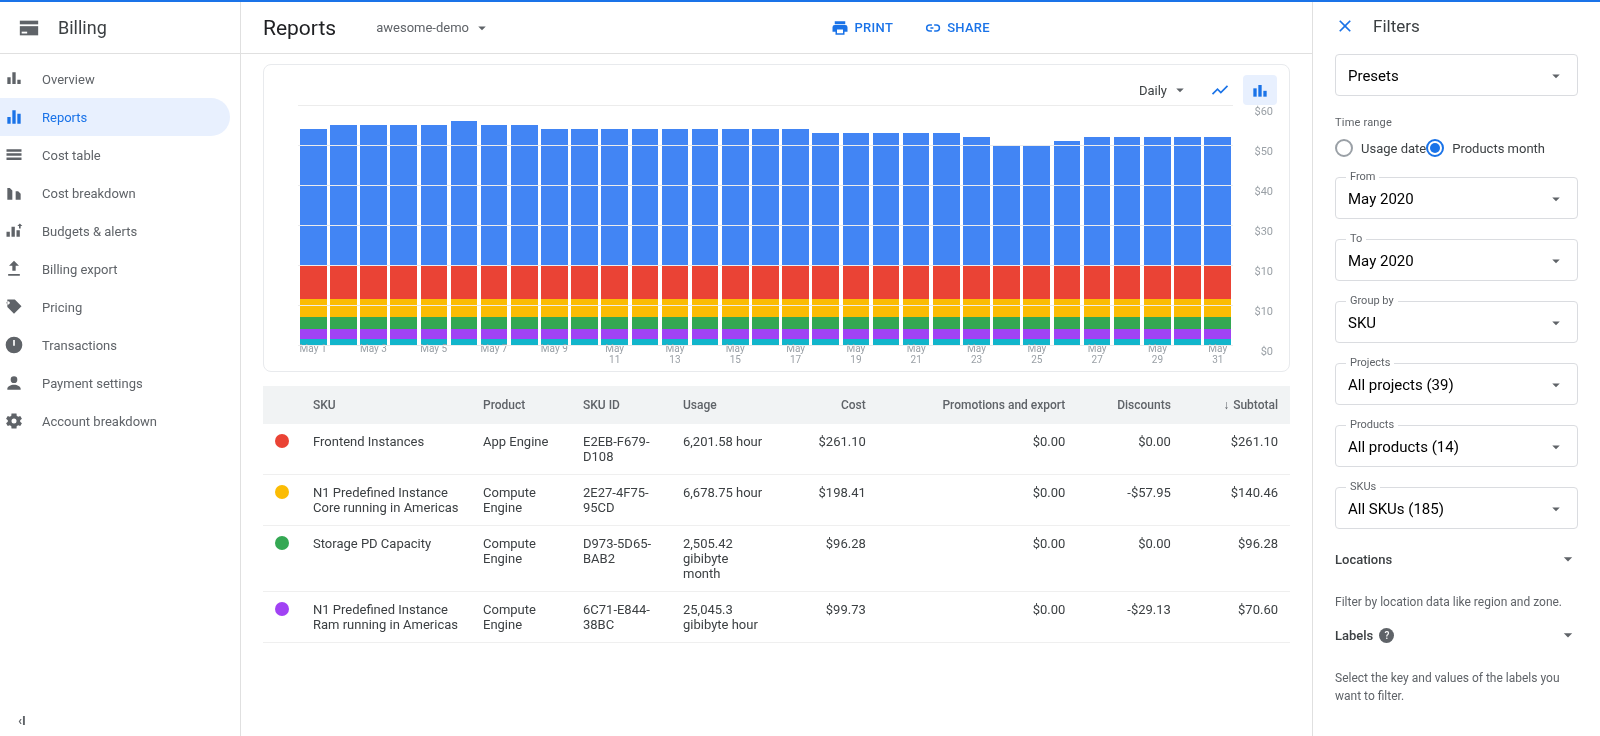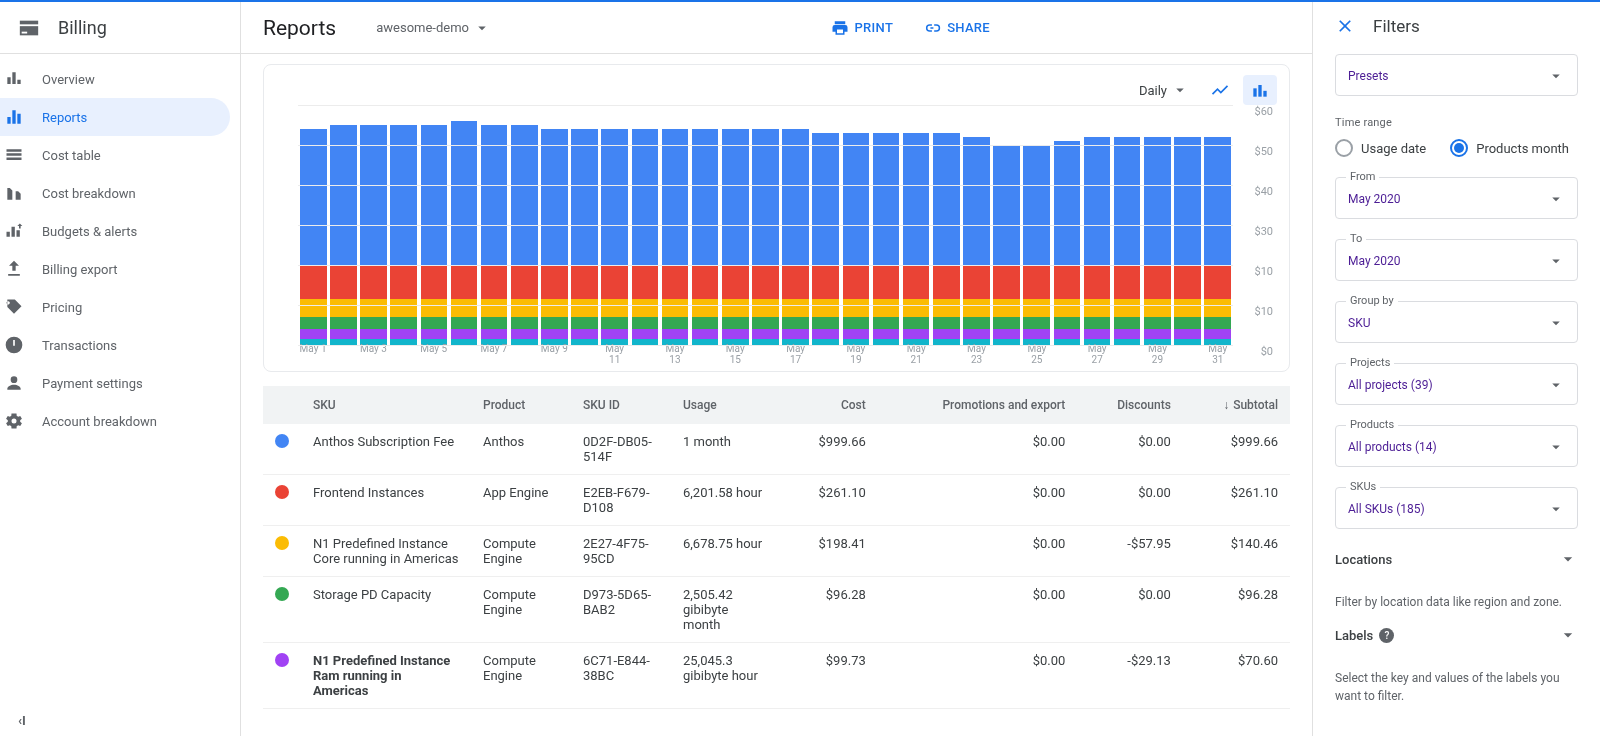--- a/index.html
+++ b/index.html
@@ -59,24 +59,24 @@
   .dot{ width:14px; height:14px; border-radius:50%; display:inline-block;}
   .sort-arrow{ display:inline-block; margin-right:4px;}
 
   
   .filters { width:288px; flex:0 0 288px; border-left:1px solid #e0e0e0; padding:14px 22px; overflow:auto;}
   .filters-head{ display:flex; align-items:center; margin-bottom:18px;}
   .filters-head svg{ fill:#1a73e8; cursor:pointer; margin-right:18px;}
   .filters-head .t{ font-size:17px; color:#3c4043;}
   .o-field{ border:1px solid #dadce0; border-radius:4px; padding:12px 12px 10px 12px; position:relative; margin-bottom:20px; cursor:pointer; display:flex; align-items:center;}
   .o-field .lbl{ position:absolute; top:-8px; left:10px; background:#fff; padding:0 4px; font-size:11px; color:#5f6368;}
-  .o-field .val{ font-size:12px; color:#4c1d95; flex:1;}
+  .o-field .val{ font-size:15px; color:#000000; flex:1;}
   .o-field svg{ fill:#5f6368;}
   .section-label{ font-size:11px; color:#5f6368; margin:4px 0 10px 0; letter-spacing:0.2px;}
-  .radio-row{ display:flex; gap:24px; align-items:center; margin-bottom:20px;}
+  .radio-row{ display:flex; align-items:center; margin-bottom:20px;}
   .radio{ display:flex; align-items:center; gap:8px; cursor:pointer; font-size:13px;}
   .radio .r { width:18px; height:18px; border:2px solid #9aa0a6; border-radius:50%; display:flex; align-items:center; justify-content:center;}
   .radio.sel .r{ border-color:#1a73e8;}
   .radio.sel .r:after{ content:""; width:10px; height:10px; border-radius:50%; background:#1a73e8;}
   .section-title{ font-size:13px; font-weight:500; margin:6px 0 4px 0; display:flex; align-items:center;}
   .section-help{ font-size:12px; color:#5f6368; line-height:1.5; margin-bottom:14px;margin-top:24px;}
   .chev{ margin-left:auto;}
   .help-icon{ width:15px;height:15px;border-radius:50%;background:#5f6368;color:#fff;font-size:10px;display:inline-flex;align-items:center;justify-content:center;margin-left:6px;}
 </style>
 </head>
@@ -521,31 +521,20 @@
               <th>Product</th>
               <th>SKU ID</th>
               <th>Usage</th>
               <th class="right">Cost</th>
               <th class="right">Promotions and export</th>
               <th class="right">Discounts</th>
               <th class="right"><span class="sort-arrow">↓</span>Subtotal</th>
             </tr>
           </thead>
         <tbody id="tbody">
-            <tr>
-              <td style="width: 36px;"><span class="dot" style="background:#4285f4"></span></td>
-              <td style="width: 170px;">Anthos Subscription Fee</td>
-              <td style="width: 100px;">Anthos</td>
-              <td style="width: 100px;">0D2F-DB05-514F</td>
-              <td style="width: 110px;">1 month</td>
-              <td class="right">$999.66</td>
-              <td class="right">$0.00</td>
-              <td class="right">$0.00</td>
-              <td class="right">$999.66</td>
-            </tr>
             <tr>
               <td style="width: 36px;"><span class="dot" style="background:#ea4335"></span></td>
               <td style="width: 170px;">Frontend Instances</td>
               <td style="width: 100px;">App Engine</td>
               <td style="width: 100px;">E2EB-F679-D108</td>
               <td style="width: 110px;">6,201.58 hour</td>
               <td class="right">$261.10</td>
               <td class="right">$0.00</td>
               <td class="right">$0.00</td>
               <td class="right">$261.10</td>
@@ -567,21 +556,21 @@
               <td style="width: 100px;">Compute Engine</td>
               <td style="width: 100px;">D973-5D65-BAB2</td>
               <td style="width: 110px;">2,505.42 gibibyte month</td>
               <td class="right">$96.28</td>
               <td class="right">$0.00</td>
               <td class="right">$0.00</td>
               <td class="right">$96.28</td>
             </tr>
             <tr>
               <td style="width: 36px;"><span class="dot" style="background:#a142f4"></span></td>
-              <td style="width: 170px; font-weight: bold;">N1 Predefined Instance Ram running in Americas</td>
+              <td style="width: 170px;">N1 Predefined Instance Ram running in Americas</td>
               <td style="width: 100px;">Compute Engine</td>
               <td style="width: 100px;">6C71-E844-38BC</td>
               <td style="width: 110px;">25,045.3 gibibyte hour</td>
               <td class="right">$99.73</td>
               <td class="right">$0.00</td>
               <td class="right">-$29.13</td>
               <td class="right">$70.60</td>
             </tr>
           </tbody>
       </table>

